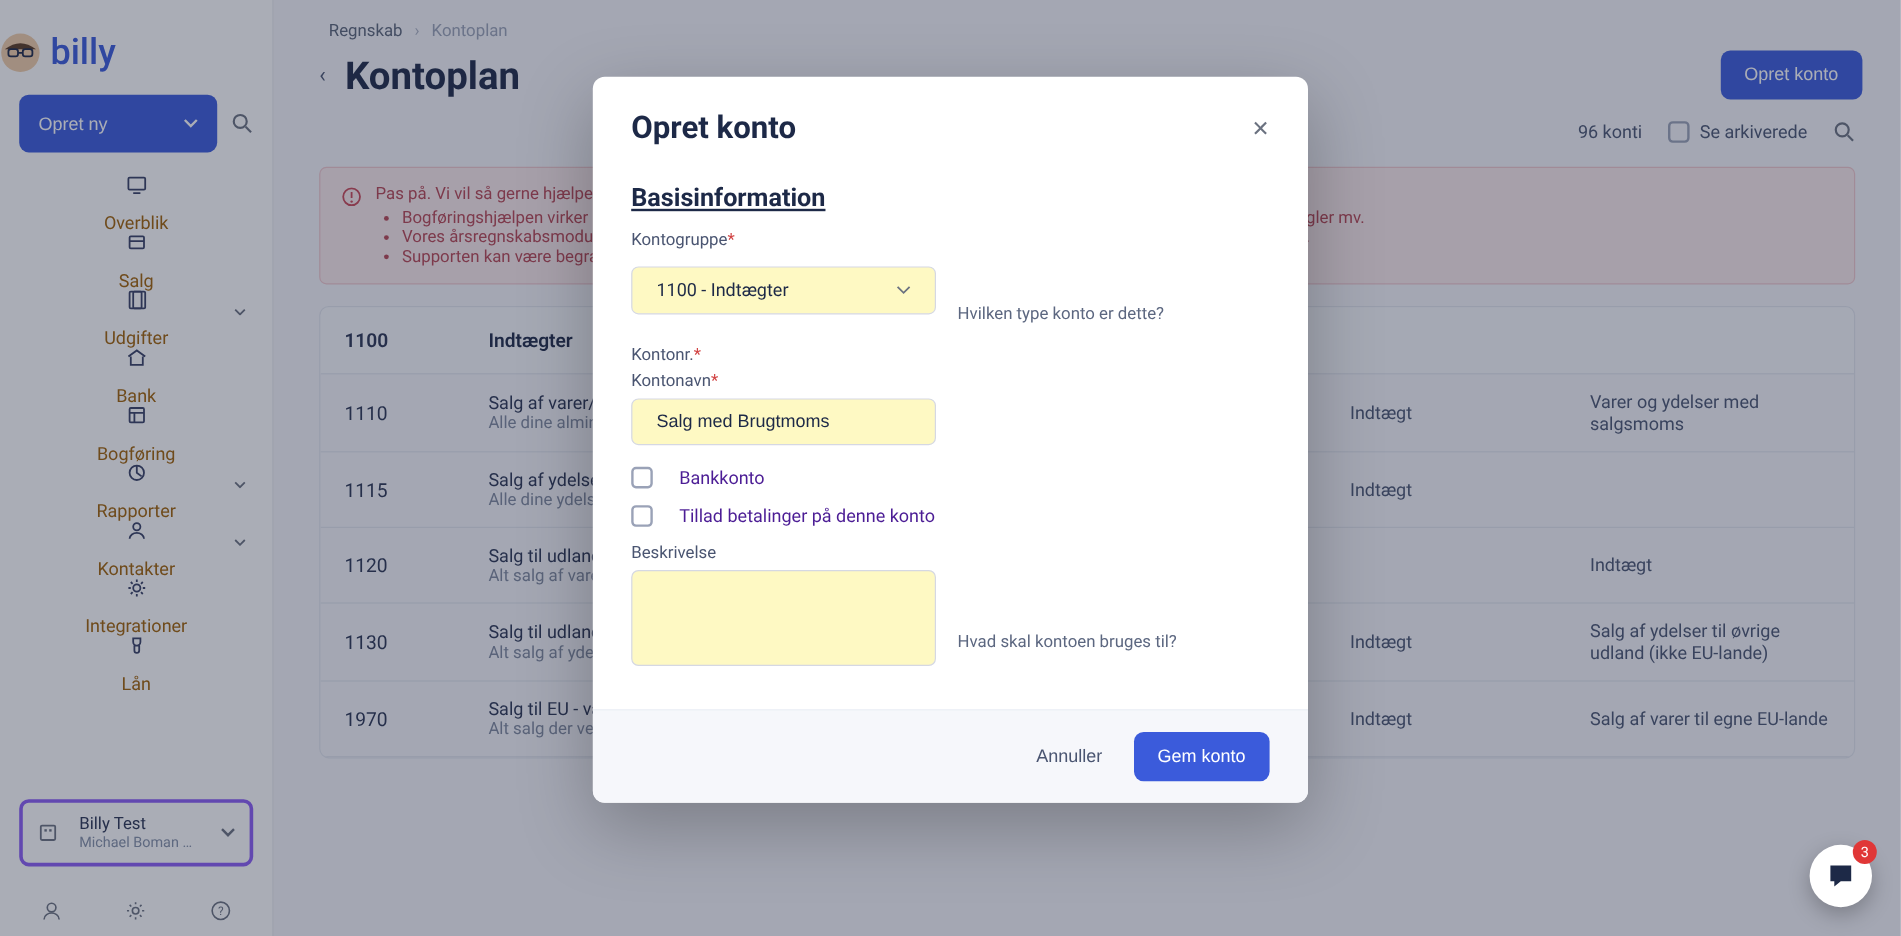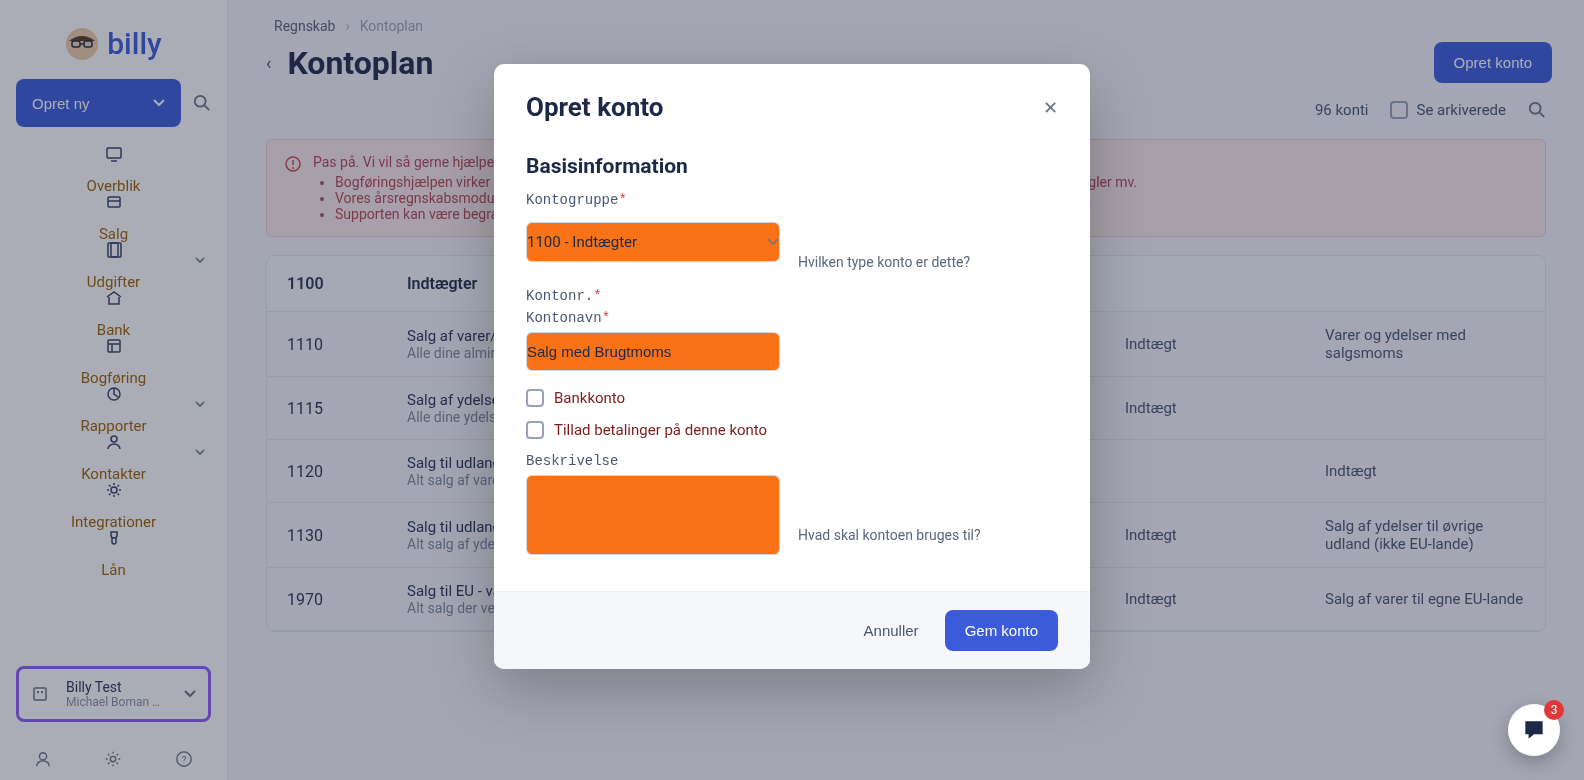--- a/index.html
+++ b/index.html
@@ -1,18 +1,18 @@
 <!DOCTYPE html>
 <html><head>
 <meta charset="utf-8">
 <style>
 * { box-sizing: border-box; margin: 0; padding: 0; }
 body { font-family: -apple-system, BlinkMacSystemFont, "Segoe UI", Roboto, sans-serif; background: #f5f6fa; color: #1d2947; overflow: hidden; width: 1584px; height: 780px; position: relative; }
 .sidebar { position: absolute; left: 0; top: 0; width: 228px; height: 780px; background: #fff; border-right: 1px solid #e8e9ef; display: flex; flex-direction: column; }
-.logo-area { display: flex; align-items: center; padding: 26px 0 18px 0; justify-content: center; gap: 8px; }
+.logo-area { display: flex; align-items: center; padding: 26px 0 18px 0; gap: 8px; }
 .logo-text { font-size: 30px; font-weight: 500; color: #3b5bdb; }
 .create-row { display: flex; align-items: center; padding: 0 16px 18px 16px; gap: 12px; }
 .create-btn { flex: 1; background: #3b5bdb; color: #fff; border: none; border-radius: 8px; height: 48px; font-size: 15px; display: flex; align-items: center; justify-content: space-between; padding: 16px 16px; cursor: pointer; }
 .search-glyph { color: #6b7280; font-size: 18px; cursor: pointer; }
 .nav { display: flex; flex-direction: column; padding: 0 8px; gap: 2px; }
 .nav-item { display: flex; align-items: center; height: 46px; padding: 0 14px; border-radius: 6px; cursor: pointer; color: #a16207; font-size: 15px; gap: 14px; flex-direction: column; }
 .nav-icon { width: 20px; height: 20px; display: flex; align-items: center; justify-content: center; color: #374064; }
 .chev { margin-left: auto; color: #6b7280; font-size: 12px; }
 .sidebar-footer { margin-top: auto; padding: 16px; }
 .org-box { border: 3px solid #8b5cf6; border-radius: 8px; padding: 10px 12px; display: flex; align-items: center; gap: 17px; }
@@ -45,30 +45,30 @@
 .c-type { width: 200px; color: #4a5571; font-size: 15px; }
 .c-desc { width: 200px; color: #4a5571; font-size: 15px; }
 .row-title { font-size: 15px; color: #2a3453; }
 .row-sub { font-size: 14px; color: #7e889e; }
 .overlay { position: absolute; inset: 0; background: rgba(32, 40, 64, 0.38); }
 .modal { position: absolute; left: 50%; top: 64px; transform: translateX(-50%); width: 596px; background: #fff; border-radius: 10px; box-shadow: 0 20px 60px rgba(0,0,0,0.25); overflow: hidden; }
 .modal-head { display: flex; align-items: center; padding: 28px 32px 10px 32px; }
 .modal-title { font-size: 26px; font-weight: 700; color: #1d2947; flex: 1; }
 .close-x { color: #6b7280; font-size: 18px; cursor: pointer; }
 .modal-body { padding: 8px 32px 18px 32px; max-height: 470px; overflow-y: auto; }
-.section-title { font-size: 21px; font-weight: 700; color: #1d2947; margin: 14px 0 14px 0; }
+.section-title { font-size: 21px; font-weight: 700; color: #1d2947; margin: 14px 0 14px 0; text-decoration: underline; }
 .field-row { display: flex; align-items: center; margin-bottom: 18px; gap: 18px; }
 .field-left { width: 254px; }
 .field-hint { flex: 1; font-size: 14px; color: #5c6780; margin-top: 40px; }
-.label { font-size: 14px; color: #4a5571; margin-bottom: 6px; display: block; font-family: Liberation Mono, monospace; }
+.label { font-size: 14px; color: #4a5571; margin-bottom: 6px; display: block; }
 .req { color: #d14343; }
-.input, .select-box, .textarea { width: 254px; border: 1px solid #d5d8e3; border-radius: 6px; padding: 10px 0; font-size: 15px; color: #1d2947; background: #f97316; }
+.input, .select-box, .textarea { width: 254px; border: 1px solid #d5d8e3; border-radius: 6px; padding: 10px 20px; font-size: 15px; color: #1d2947; background: #fef9c3; }
 .select-box { display: flex; align-items: center; justify-content: space-between; cursor: pointer; }
 .textarea { height: 80px; resize: none; }
-.check-line { display: flex; gap: 10px; margin-bottom: 14px; font-size: 15px; color: #7f1d1d; cursor: pointer; }
+.check-line { display: flex; gap: 22px; margin-bottom: 14px; font-size: 15px; color: #4c1d95; cursor: pointer; }
 .modal-foot { display: flex; justify-content: flex-end; gap: 12px; padding: 18px 32px; background: #f6f7fb; border-top: 1px solid #eceff6; }
 .btn-cancel { background: none; border: none; color: #4a5571; font-size: 15px; cursor: pointer; padding: 10px 14px; }
 .chat-bubble { position: absolute; right: 24px; bottom: 24px; width: 52px; height: 52px; border-radius: 50%; background: #fff; box-shadow: 0 6px 18px rgba(0,0,0,0.25); display: flex; align-items: center; justify-content: center; cursor: pointer; }
 .chat-badge { position: absolute; top: -4px; right: -4px; background: #e03737; color: #fff; border-radius: 50%; width: 20px; height: 20px; font-size: 12px; display: flex; align-items: center; justify-content: center; }
 svg { display: block; }
 </style>
 </head>
 <body>
 
 <div class="sidebar">

